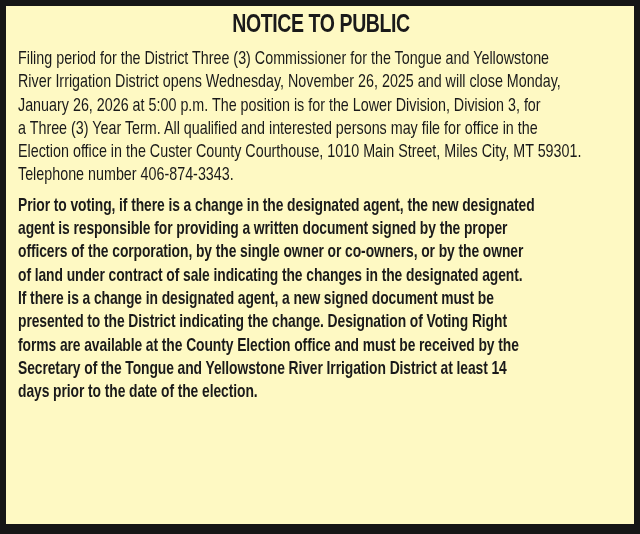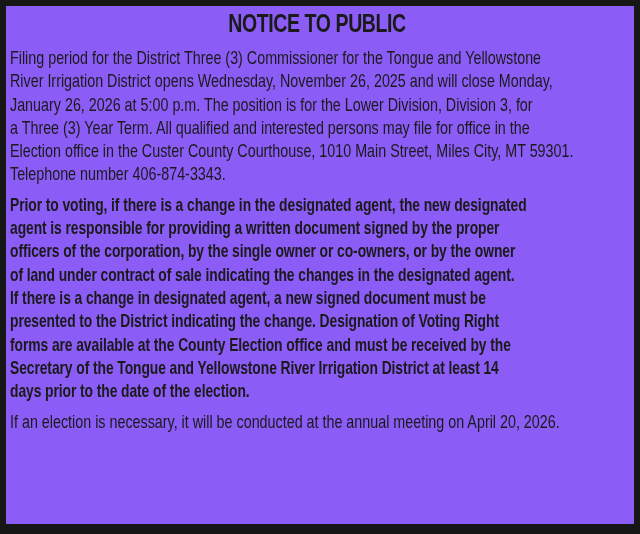--- a/index.html
+++ b/index.html
@@ -12,23 +12,23 @@
       height: 534px;
       position: relative;
       overflow: hidden;
     }
     .frame {
       position: absolute;
       left: 6px;
       top: 6px;
       width: 628px;
       height: 518px;
-      background: #8b5cf6;
+      background: #fef9c3;
       box-sizing: border-box;
-      padding: 2px 10px 0 4px;
+      padding: 2px 10px 0 12px;
       color: #1a1a1a;
       font-family: "Liberation Sans", sans-serif;
     }
     .title {
       text-align: center;
       font-weight: bold;
       font-size: 25px;
       line-height: 30px;
       letter-spacing: -0.5px;
       transform: scaleX(0.78);
@@ -79,17 +79,14 @@
     <span class="line">agent is responsible for providing a written document signed by the proper</span>
     <span class="line">officers of the corporation, by the single owner or co-owners, or by the owner</span>
     <span class="line">of land under contract of sale indicating the changes in the designated agent.</span>
     <span class="line">If there is a change in designated agent, a new signed document must be</span>
     <span class="line">presented to the District indicating the change.  Designation of Voting Right</span>
     <span class="line">forms are available at the County Election office and must be received by the</span>
     <span class="line">Secretary of the Tongue and Yellowstone River Irrigation District at least 14</span>
     <span class="line">days prior to the date of the election.</span>
   </p>
 
-  <p class="para p3">
-    <span class="line">If an election is necessary, it will be conducted at the annual meeting on April 20, 2026.</span>
-  </p>
 
 </div>
 
 </body></html>

